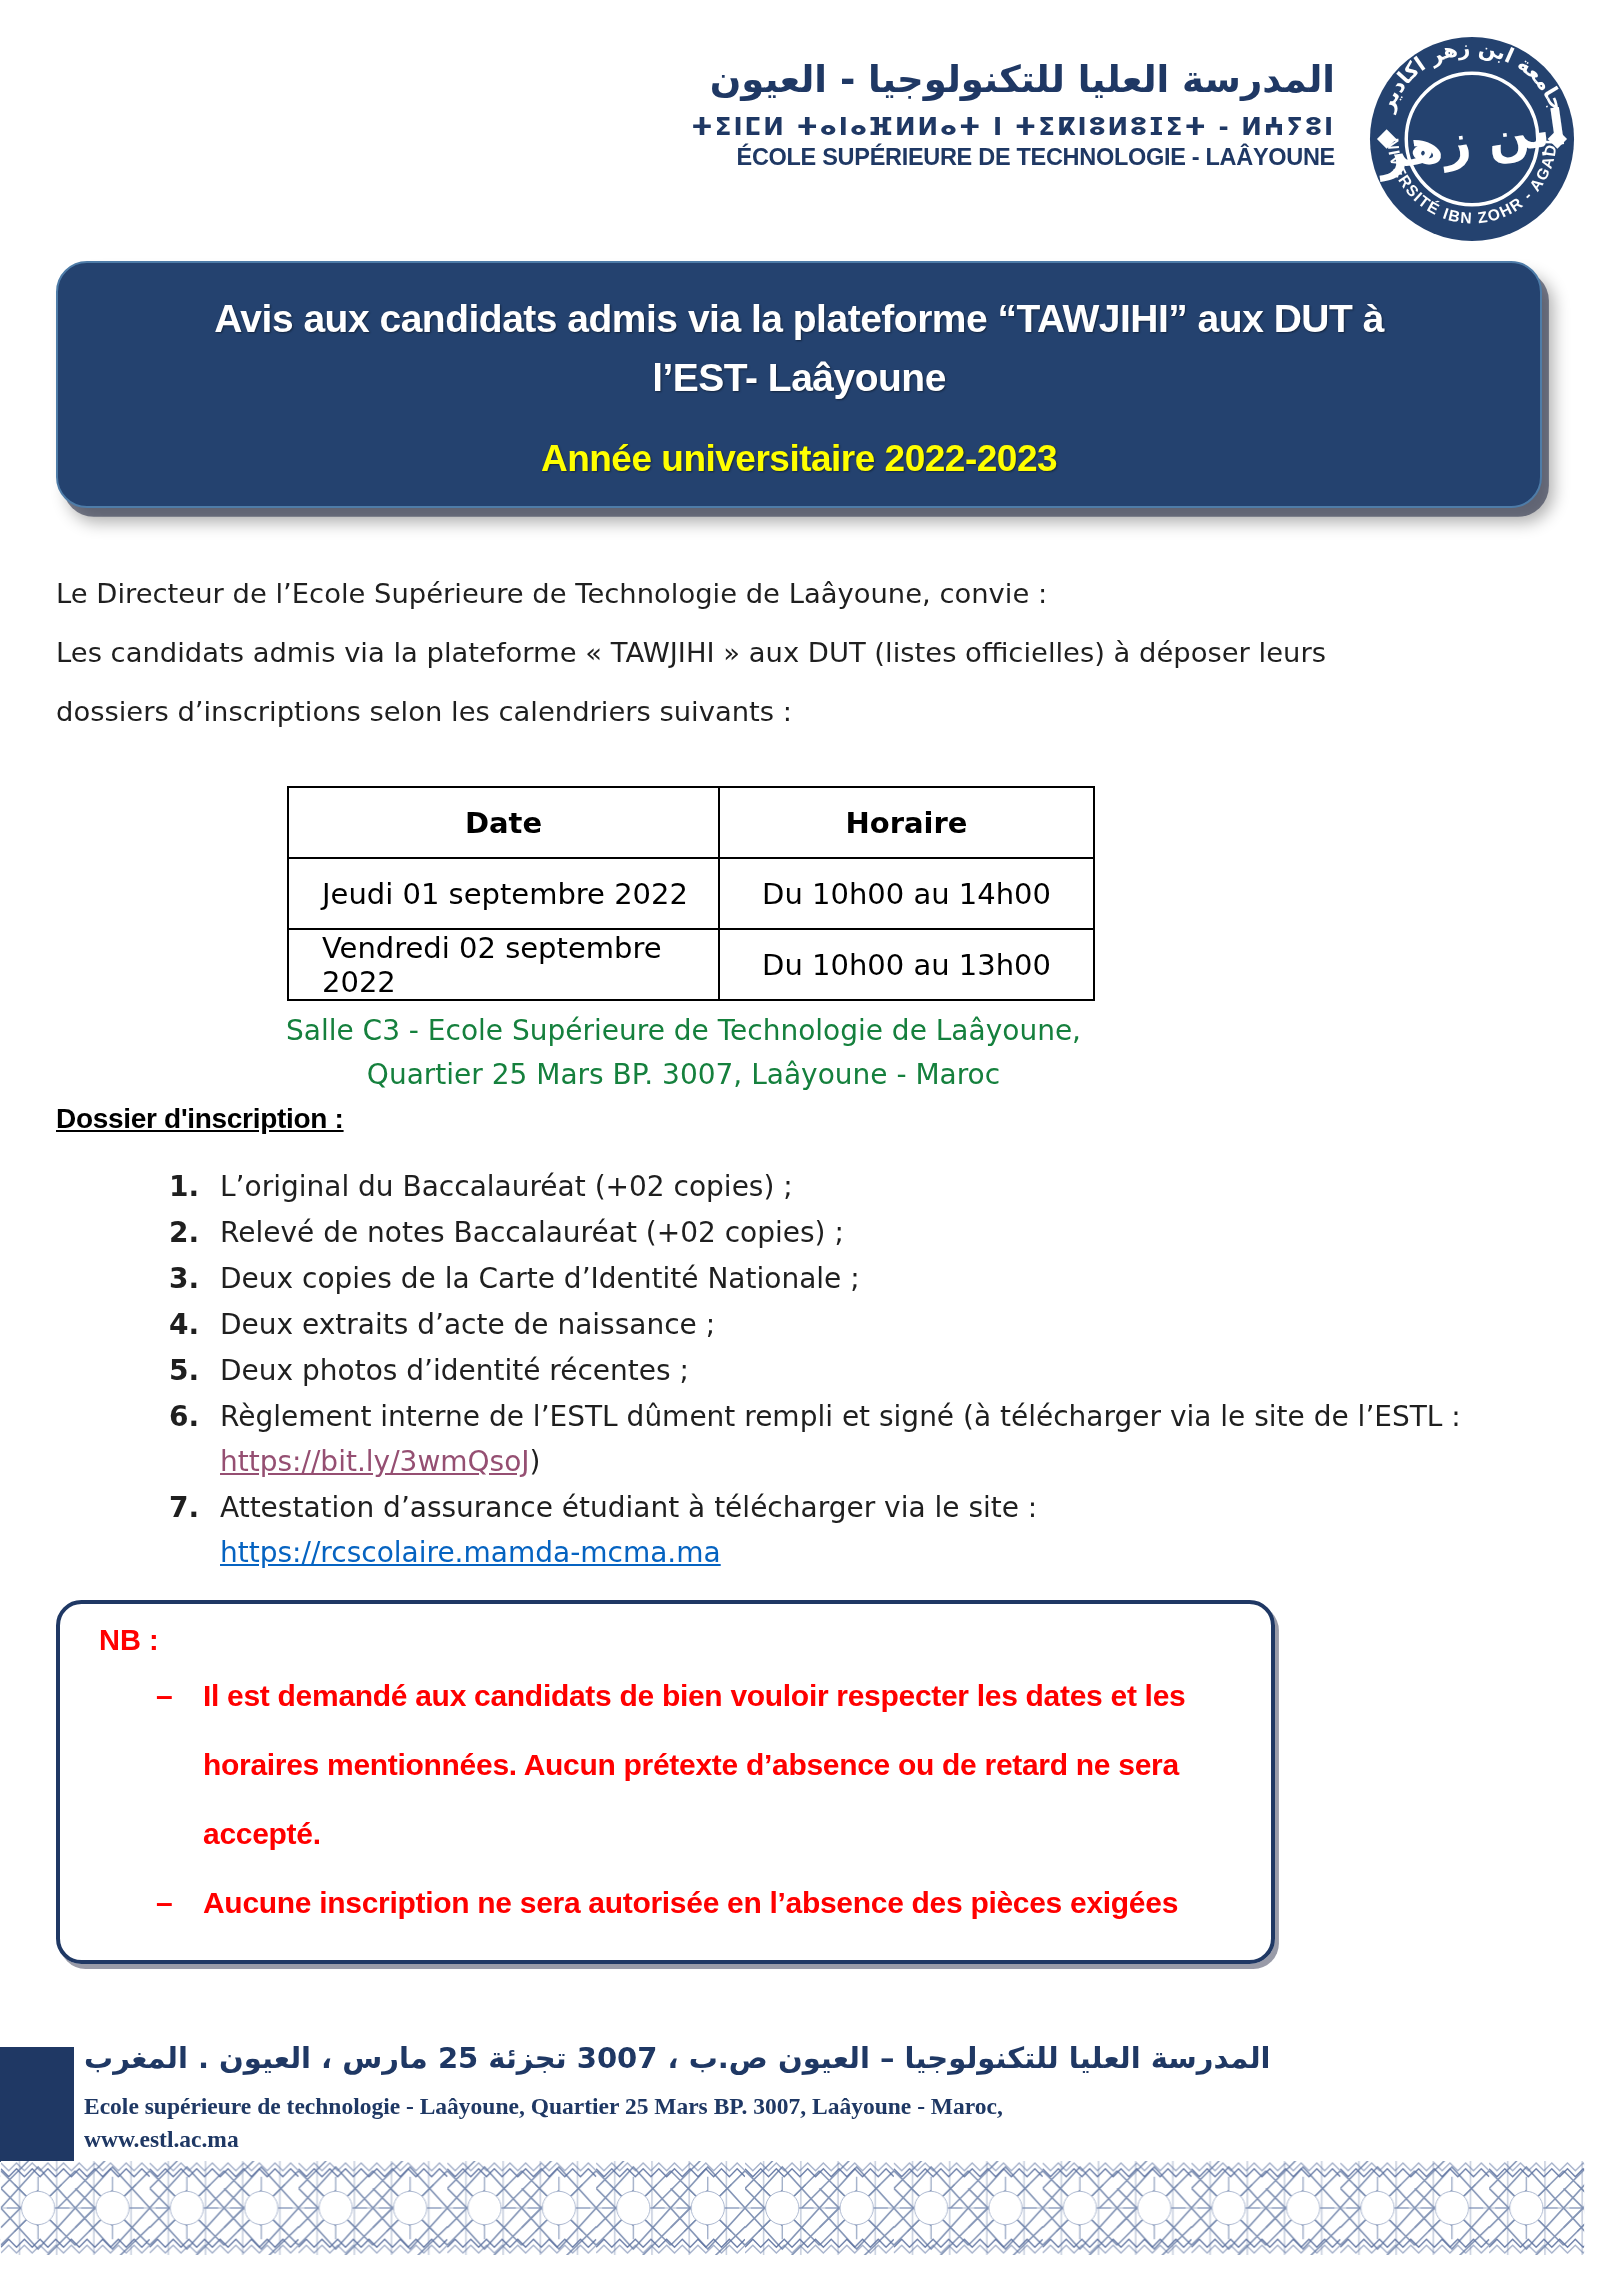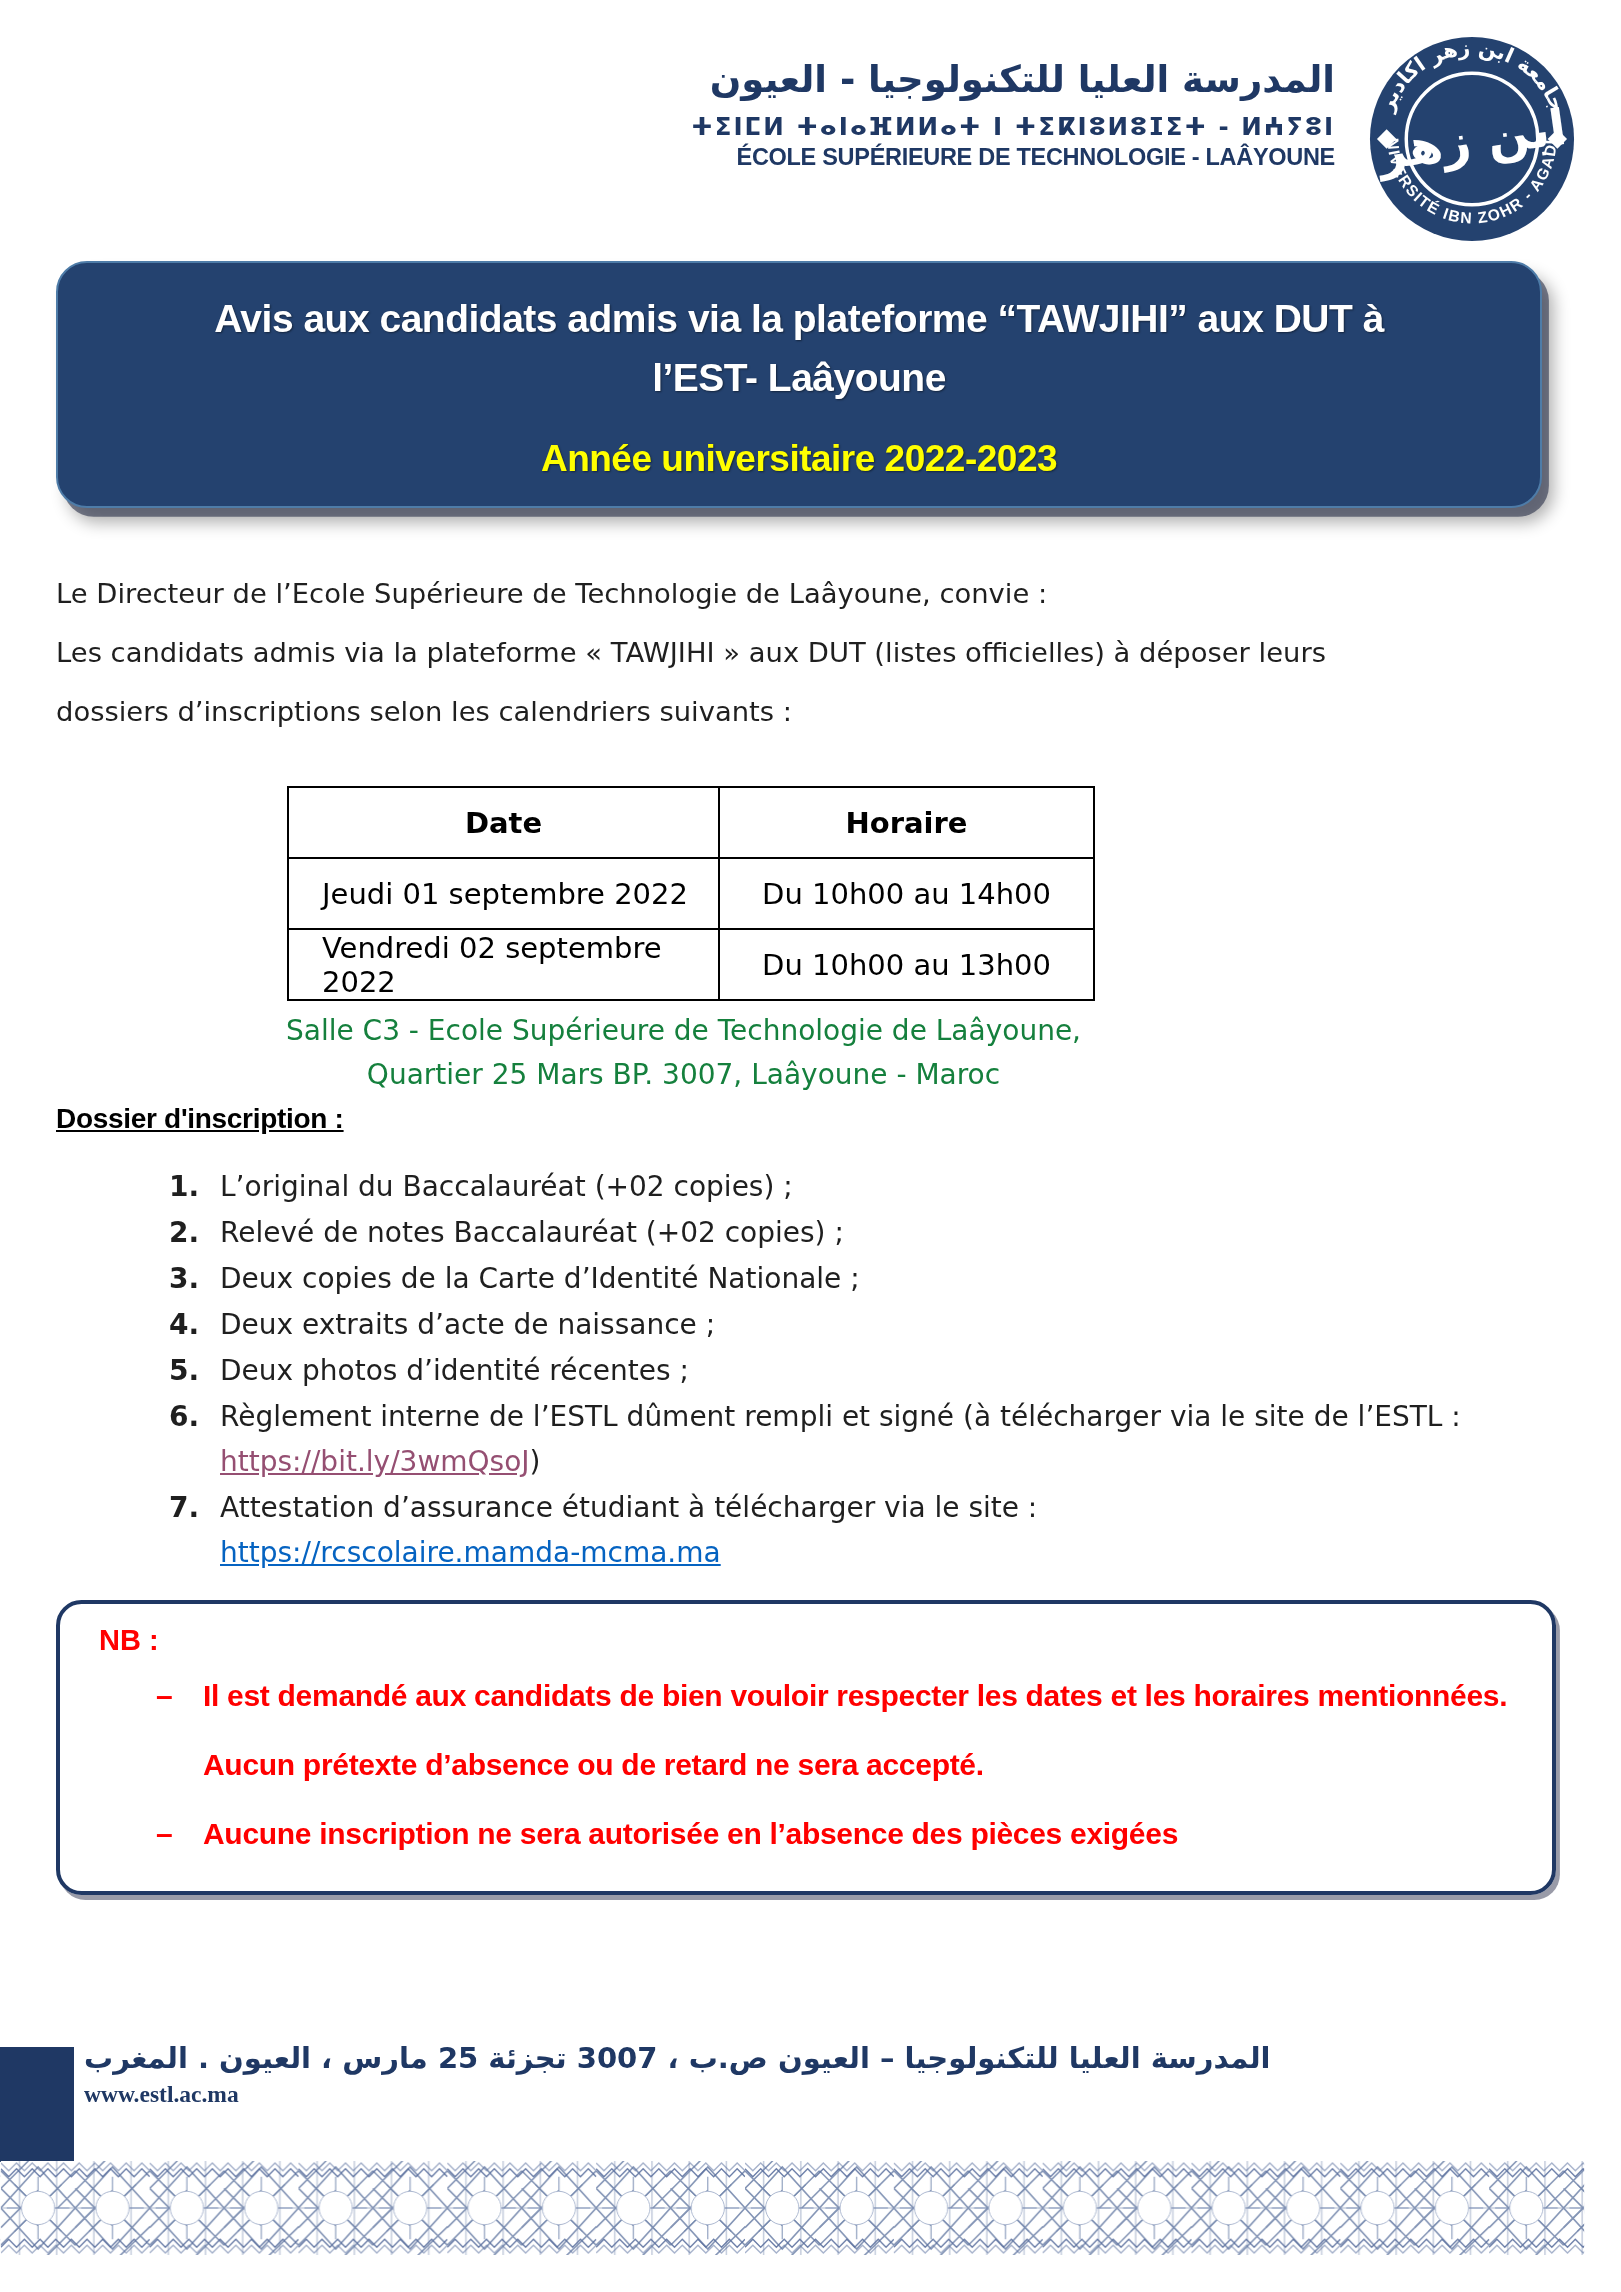--- a/index.html
+++ b/index.html
@@ -81,21 +81,21 @@
 
   ol.dossier-list { list-style:none; margin:29px 0 0 113px; }
   ol.dossier-list li { display:flex; font-size:28px; line-height:45px; margin-bottom:1px; color:#1f1f1f; }
   ol.dossier-list .num { width:51px; font-weight:bold; flex:0 0 51px; }
   ol.dossier-list .itext { flex:1; }
   a.link-visited { color:#954F72; text-decoration:underline; }
   a.link-blue    { color:#0563C1; text-decoration:underline; display:block; }
 
   
   .nb-box {
-    margin-top:25.5px; width:1500px; min-height:272px;
+    margin-top:25.5px; width:1219px; min-height:272px;
     border:4.9px solid #1F3864; border-radius:25.5px;
     box-shadow:3.9px 4.9px 0 rgba(28,34,62,0.45);
     padding:15.7px 44px 23.5px 39px;
     font-family:"Liberation Sans", sans-serif;
   }
   .nb-label { color:#FF0000; font-weight:bold; font-size:29px; line-height:41px; }
   .nb-bullet { display:flex; color:#FF0000; font-weight:bold; font-size:30px;
                line-height:69px; letter-spacing:-0.3px; }
   .nb-bullet .dash { width:47px; flex:0 0 47px; padding-left:57px; box-sizing:content-box; }
   .nb-bullet .btext { flex:1; }
@@ -225,20 +225,21 @@
         <span class="dash">–</span>
         <span class="btext">Aucune inscription ne sera autorisée en l’absence des pièces exigées</span>
       </div>
     </div>
 
   </div>
 
   <div class="footer-bar"></div>
   <div class="footer-text">
     <div class="footer-arabic">المدرسة العليا للتكنولوجيا – العيون ص.ب ، 3007 تجزئة 25 مارس ، العيون . المغرب</div>
+    <div class="footer-fr">Ecole supérieure de technologie - Laâyoune, Quartier 25 Mars BP. 3007, Laâyoune - Maroc,</div>
     <div class="footer-www">www.estl.ac.ma</div>
   </div>
 
   <div class="pattern-band">
     <svg width="1585" height="94" viewBox="0 0 1617 96">
       <defs>
         <pattern id="gp" width="152" height="96" patternUnits="userSpaceOnUse">
           <rect width="152" height="96" fill="#ffffff"></rect>
           <g stroke="#6d81a8" stroke-width="1.6" fill="none" opacity="0.85">
             <path d="M0,48 L38,6 L76,48 L114,6 L152,48 L114,90 L76,48 L38,90 Z"></path>

